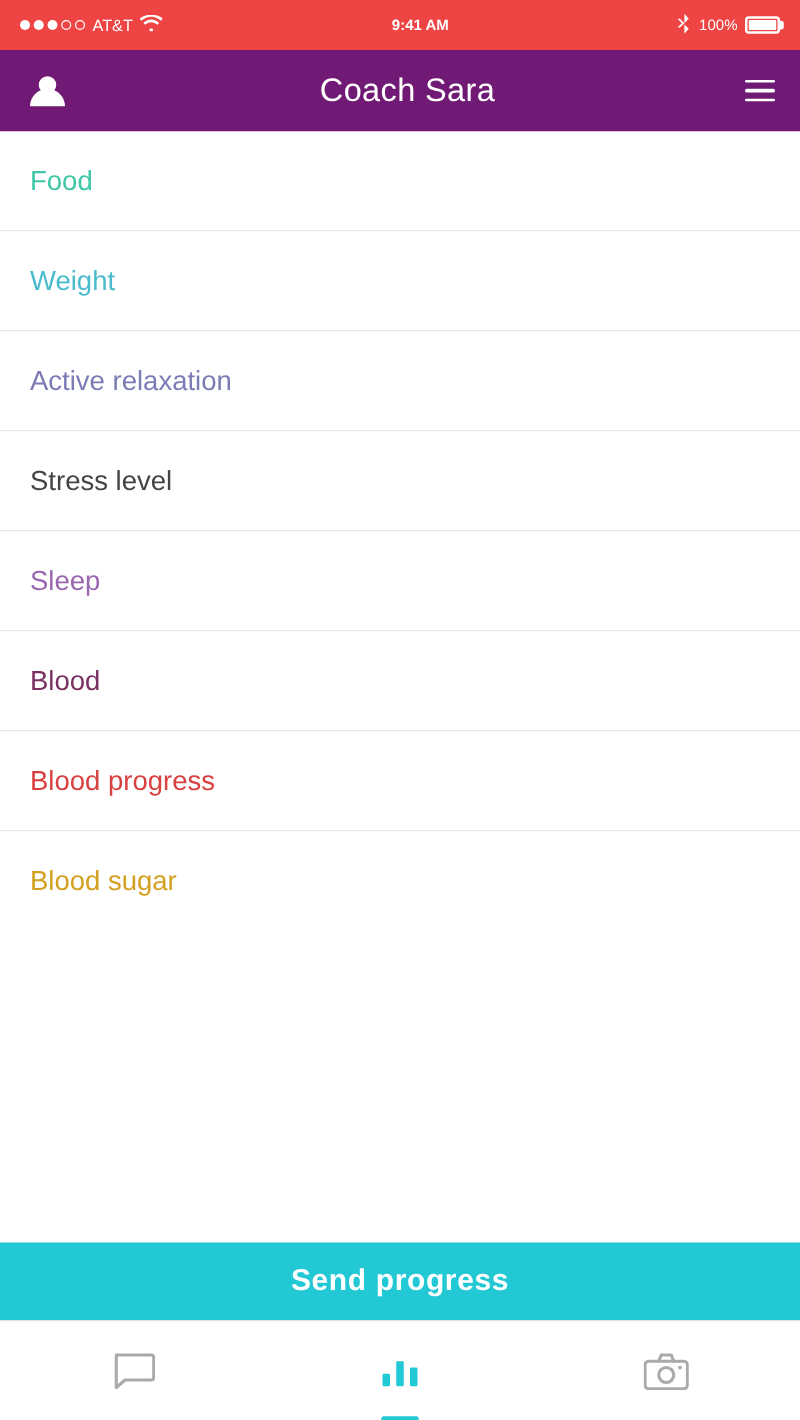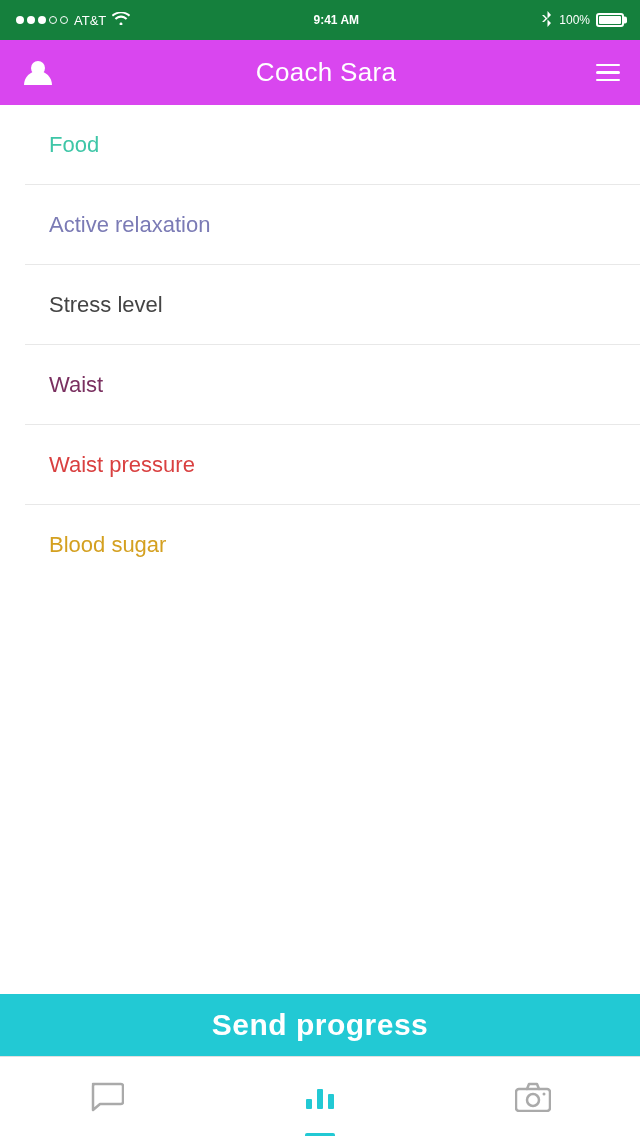--- a/index.html
+++ b/index.html
@@ -11,21 +11,21 @@
       font-family: -apple-system, 'Helvetica Neue', Arial, sans-serif;
       background: #fff;
       overflow: hidden;
       position: relative;
     }
 
     
     .status-bar {
       width: 100%;
       height: 40px;
-      background: #15803d;
+      background: #ef4444;
       display: flex;
       align-items: center;
       justify-content: space-between;
       padding: 0 16px;
       color: white;
       font-size: 14px;
       font-weight: 500;
     }
     .status-left {
       display: flex;
@@ -94,21 +94,21 @@
       border-radius: 1px;
     }
     .bluetooth-icon {
       font-size: 13px;
     }
 
     
     .header {
       width: 100%;
       height: 65px;
-      background: #d946ef;
+      background: #701a75;
       display: flex;
       align-items: center;
       justify-content: space-between;
       padding: 0 20px;
       color: white;
     }
     .header-avatar {
       width: 36px;
       height: 36px;
       display: flex;
@@ -135,21 +135,20 @@
       width: 24px;
       height: 2.5px;
       background: white;
       border-radius: 2px;
     }
 
     
     .menu-list {
       flex: 1;
       overflow-y: auto;
-      margin-left: 25px;
     }
     .menu-item {
       display: flex;
       align-items: center;
       padding: 0 24px;
       height: 80px;
       border-bottom: 1px solid #e8e8e8;
       cursor: pointer;
     }
     .menu-item:last-child {
@@ -166,21 +165,21 @@
       height: 62px;
       background: #22c9d4;
       display: flex;
       align-items: center;
       justify-content: center;
       cursor: pointer;
       border: none;
       outline: none;
     }
     .send-progress-label {
-      font-size: 30px;
+      font-size: 24px;
       font-weight: 600;
       color: white;
       letter-spacing: 0.5px;
     }
 
     
     .tab-bar {
       width: 100%;
       height: 80px;
       background: #fff;
@@ -274,30 +273,36 @@
   </div>
 </div>
 
 <div class="content-area">
 
   <div class="menu-list" id="menu-list">
   <div class="menu-item">
         <span class="menu-item-label" style="color: rgb(62, 198, 167);">Food</span>
       </div>
       <div class="menu-item">
+        <span class="menu-item-label" style="color: rgb(75, 188, 204);">Weight</span>
+      </div>
+      <div class="menu-item">
         <span class="menu-item-label" style="color: rgb(123, 123, 181);">Active relaxation</span>
       </div>
       <div class="menu-item">
         <span class="menu-item-label" style="color: rgb(68, 68, 68);">Stress level</span>
       </div>
       <div class="menu-item">
-        <span class="menu-item-label" style="color: rgb(122, 48, 96);">Waist</span>
-      </div>
-      <div class="menu-item">
-        <span class="menu-item-label" style="color: rgb(217, 64, 64);">Waist pressure</span>
+        <span class="menu-item-label" style="color: rgb(153, 102, 176);">Sleep</span>
+      </div>
+      <div class="menu-item">
+        <span class="menu-item-label" style="color: rgb(122, 48, 96);">Blood</span>
+      </div>
+      <div class="menu-item">
+        <span class="menu-item-label" style="color: rgb(217, 64, 64);">Blood progress</span>
       </div>
       <div class="menu-item">
         <span class="menu-item-label" style="color: rgb(212, 160, 32);">Blood sugar</span>
       </div>
     </div>
 
   <button class="send-progress-btn">
     <span class="send-progress-label">Send progress</span>
   </button>
 

